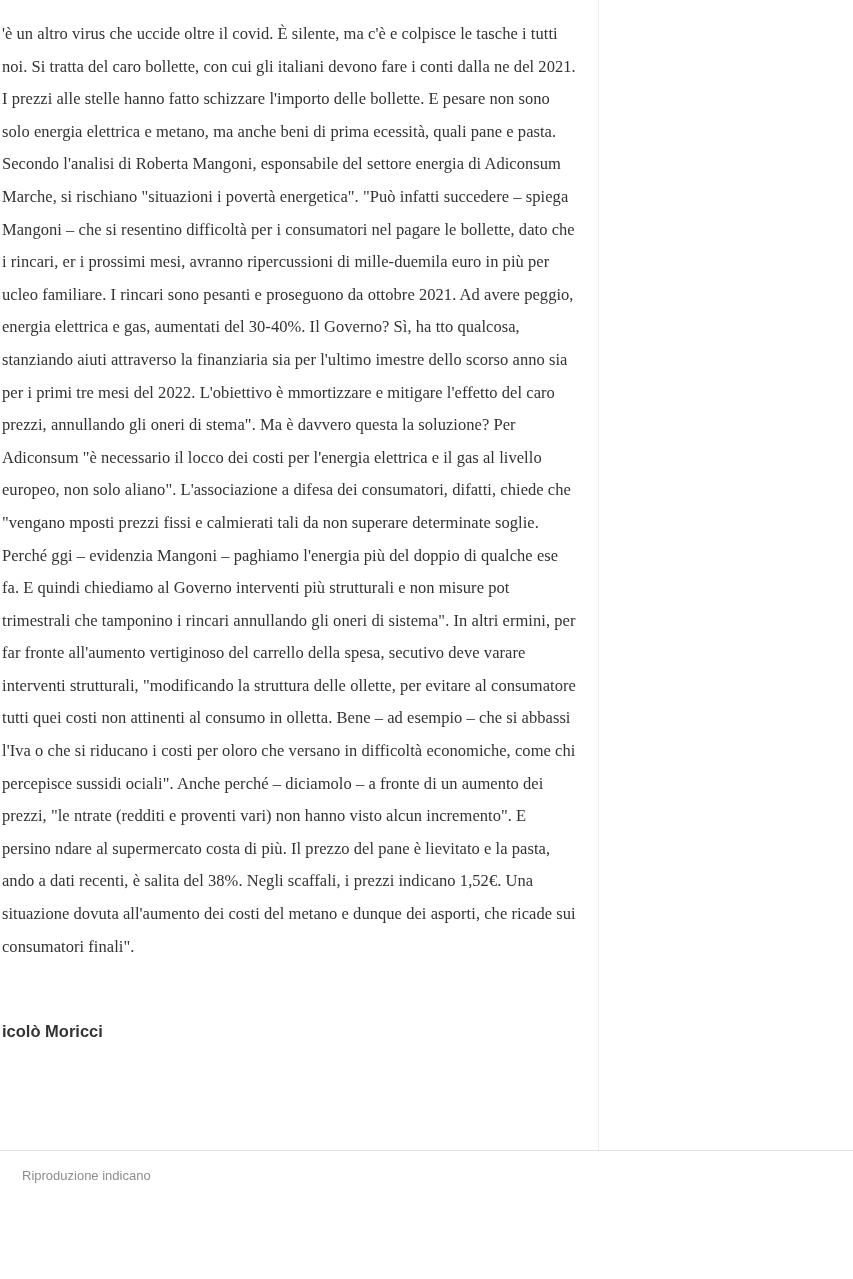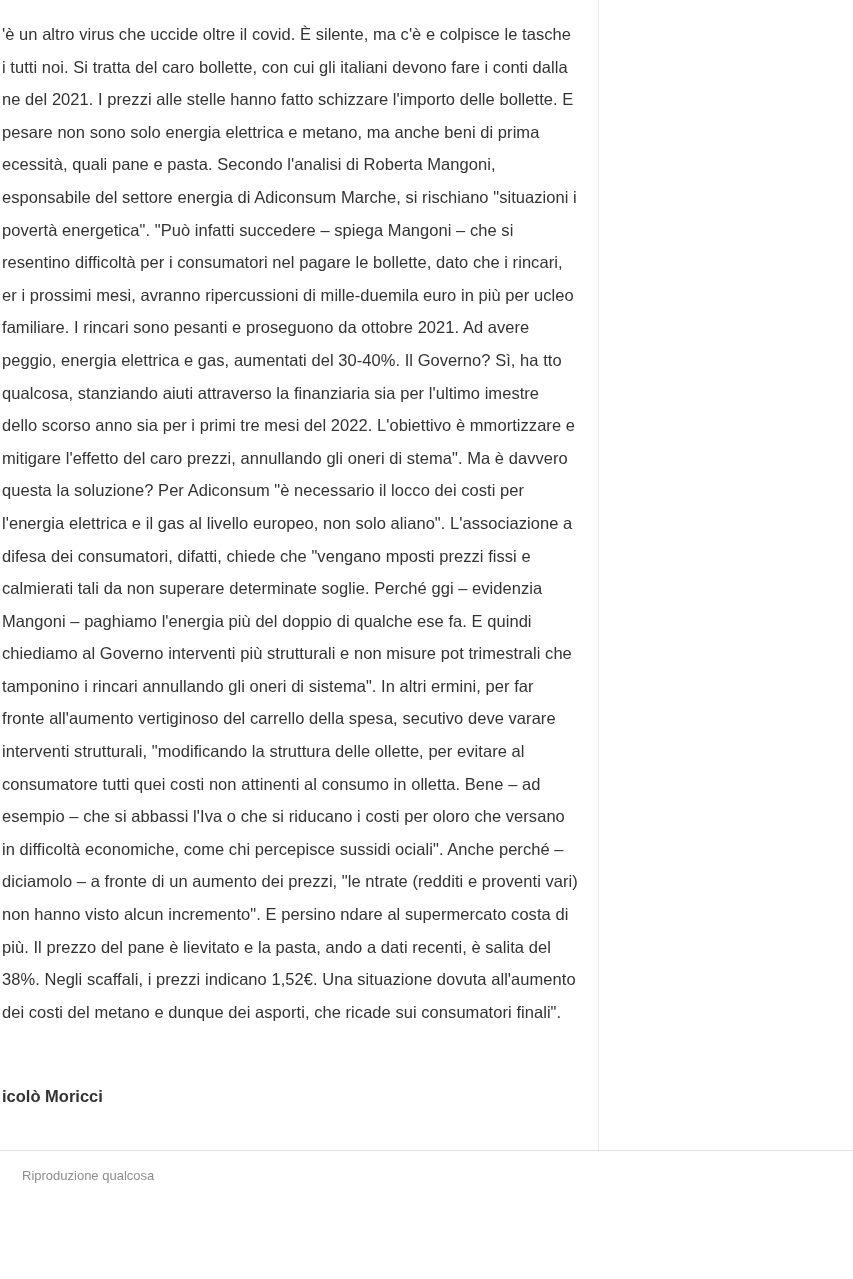--- a/index.html
+++ b/index.html
@@ -33,20 +33,21 @@
   }
   .article-body {
     font-size: 16.5px;
     line-height: 32.6px;
     color: #333333;
     letter-spacing: 0.05px;
     text-align: left;
   }
   .article-body p {
     margin: 0 0 0 0;
+    font-family: Liberation Serif, serif;
   }
   .byline {
     margin-top: 52px;
     font-size: 16.5px;
     line-height: 32.6px;
     color: #333333;
     font-weight: bold;
   }
   .divider {
     position: absolute;
@@ -92,15 +93,15 @@
   <div class="article-column">
     <div class="article-body">
       <p>'è un altro virus che uccide oltre il covid. È silente, ma c'è e colpisce le tasche i tutti noi. Si tratta del caro bollette, con cui gli italiani devono fare i conti dalla ne del 2021. I prezzi alle stelle hanno fatto schizzare l'importo delle bollette. E pesare non sono solo energia elettrica e metano, ma anche beni di prima ecessità, quali pane e pasta. Secondo l'analisi di Roberta Mangoni, esponsabile del settore energia di Adiconsum Marche, si rischiano "situazioni i povertà energetica". "Può infatti succedere – spiega Mangoni – che si resentino difficoltà per i consumatori nel pagare le bollette, dato che i rincari, er i prossimi mesi, avranno ripercussioni di mille-duemila euro in più per ucleo familiare. I rincari sono pesanti e proseguono da ottobre 2021. Ad avere peggio, energia elettrica e gas, aumentati del 30-40%. Il Governo? Sì, ha tto qualcosa, stanziando aiuti attraverso la finanziaria sia per l'ultimo imestre dello scorso anno sia per i primi tre mesi del 2022. L'obiettivo è mmortizzare e mitigare l'effetto del caro prezzi, annullando gli oneri di stema". Ma è davvero questa la soluzione? Per Adiconsum "è necessario il locco dei costi per l'energia elettrica e il gas al livello europeo, non solo aliano". L'associazione a difesa dei consumatori, difatti, chiede che "vengano mposti prezzi fissi e calmierati tali da non superare determinate soglie. Perché ggi – evidenzia Mangoni – paghiamo l'energia più del doppio di qualche ese fa. E quindi chiediamo al Governo interventi più strutturali e non misure pot trimestrali che tamponino i rincari annullando gli oneri di sistema". In altri ermini, per far fronte all'aumento vertiginoso del carrello della spesa, secutivo deve varare interventi strutturali, "modificando la struttura delle ollette, per evitare al consumatore tutti quei costi non attinenti al consumo in olletta. Bene – ad esempio – che si abbassi l'Iva o che si riducano i costi per oloro che versano in difficoltà economiche, come chi percepisce sussidi ociali". Anche perché – diciamolo – a fronte di un aumento dei prezzi, "le ntrate (redditi e proventi vari) non hanno visto alcun incremento". E persino ndare al supermercato costa di più. Il prezzo del pane è lievitato e la pasta, ando a dati recenti, è salita del 38%. Negli scaffali, i prezzi indicano 1,52€. Una situazione dovuta all'aumento dei costi del metano e dunque dei asporti, che ricade sui consumatori finali".</p>
     </div>
     <div class="byline">icolò Moricci</div>
   </div>
 
   <div class="column-edge"></div>
 
   <div class="divider"></div>
-  <div class="rights">Riproduzione qualcosa</div>
+  <div class="rights">Riproduzione indicano</div>
 
 </div>
 
 </body></html>

